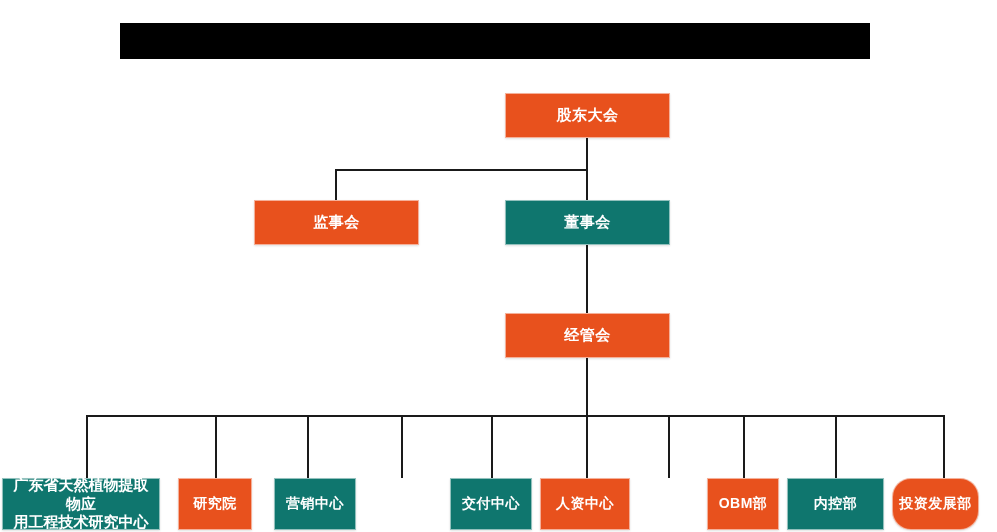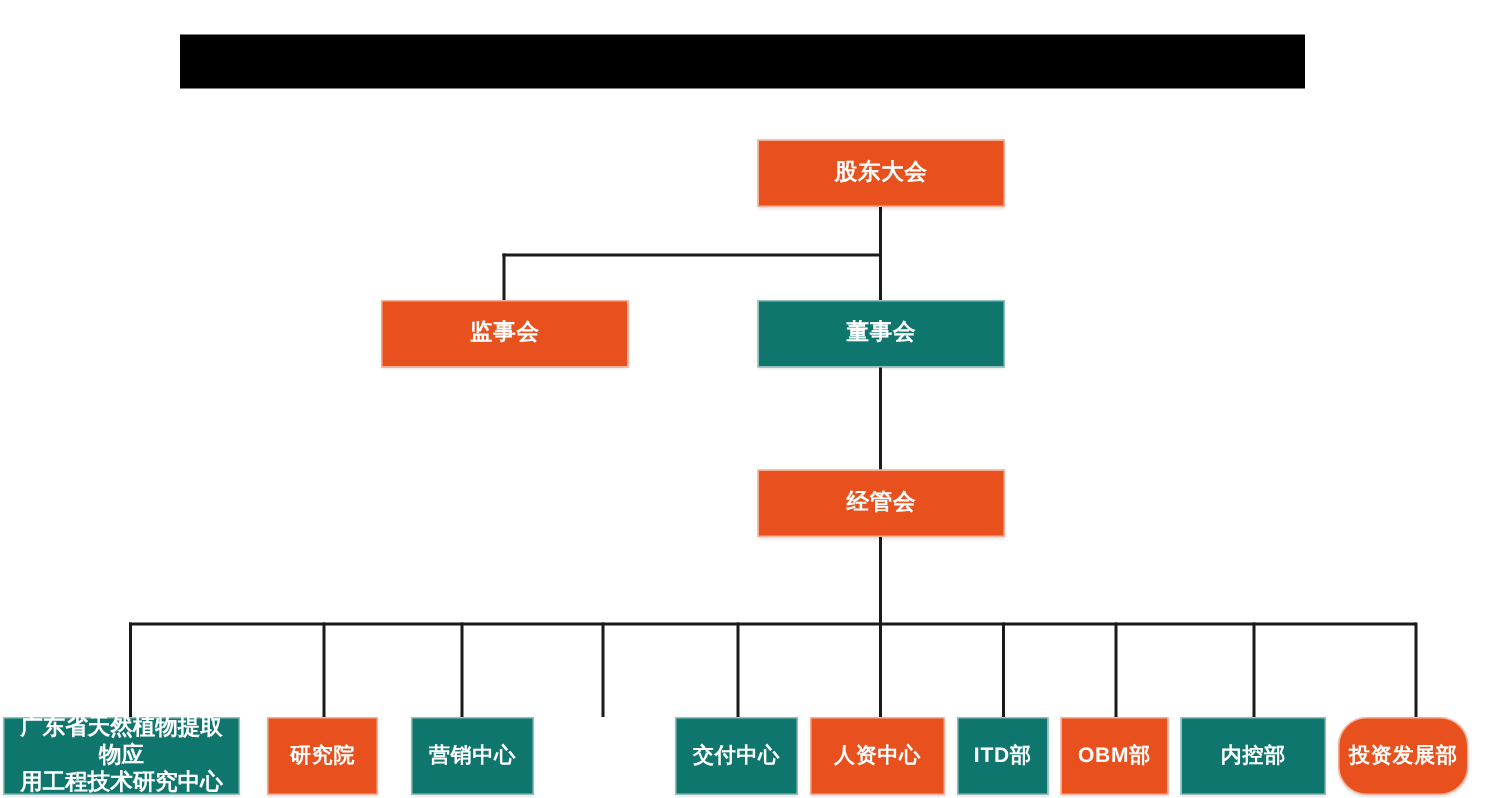--- a/index.html
+++ b/index.html
@@ -126,23 +126,20 @@
 
 
   <div class="node fill-light t-md" style="left:450px; top:478px; width:82px; height:52px;">
     <span class="label">交付中心</span>
   </div>
 
   <div class="node fill-dark t-md" style="left:540px; top:478px; width:90px; height:52px;">
     <span class="label">人资中心</span>
   </div>
 
-  <div class="node fill-light t-md" style="left:638px; top:478px; width:61px; height:52px;">
-    <span class="label">ITD部</span>
-  </div>
 
   <div class="node fill-dark t-md" style="left:707px; top:478px; width:72px; height:52px;">
     <span class="label">OBM部</span>
   </div>
 
   <div class="node fill-light t-md" style="left:787px; top:478px; width:97px; height:52px;">
     <span class="label">内控部</span>
   </div>
 
   <div class="node fill-dark t-md" style="left:892px; top:478px; width:87px; height:52px;border-radius:19px;">

